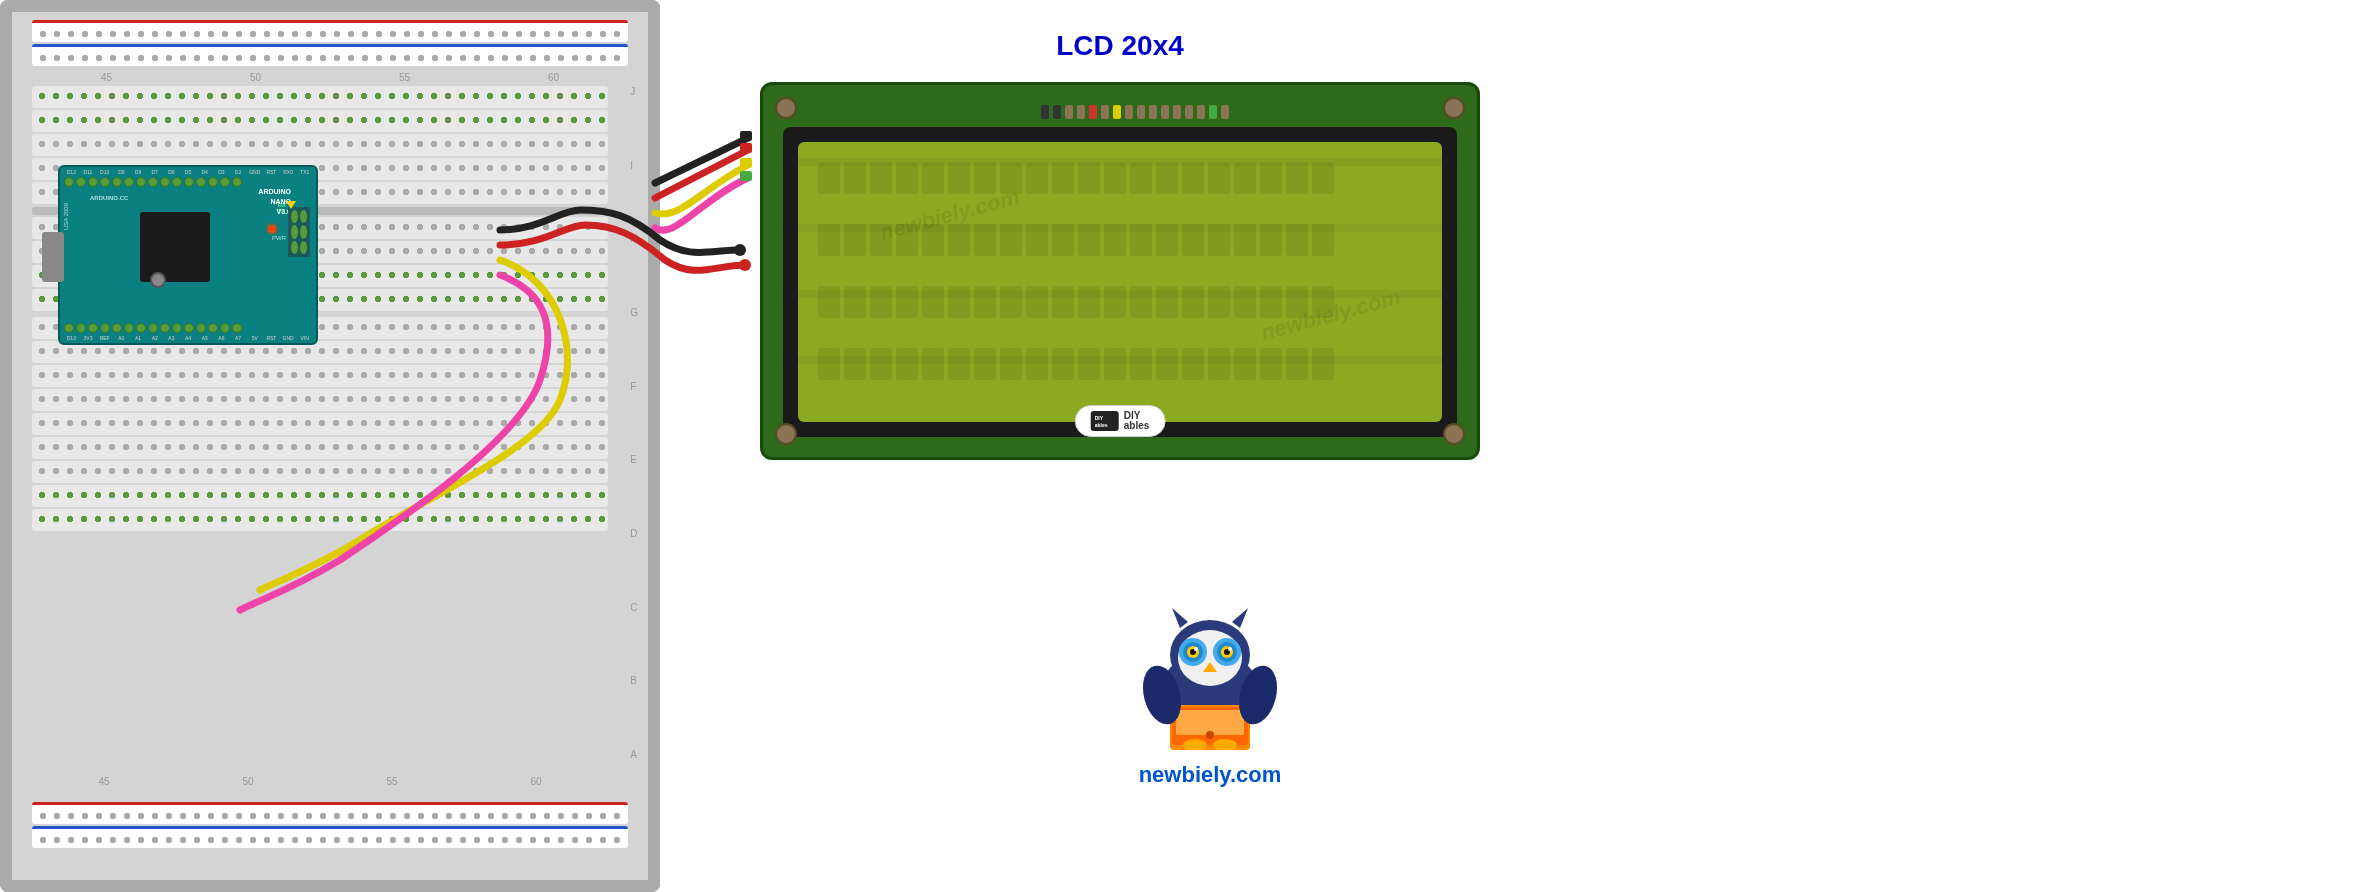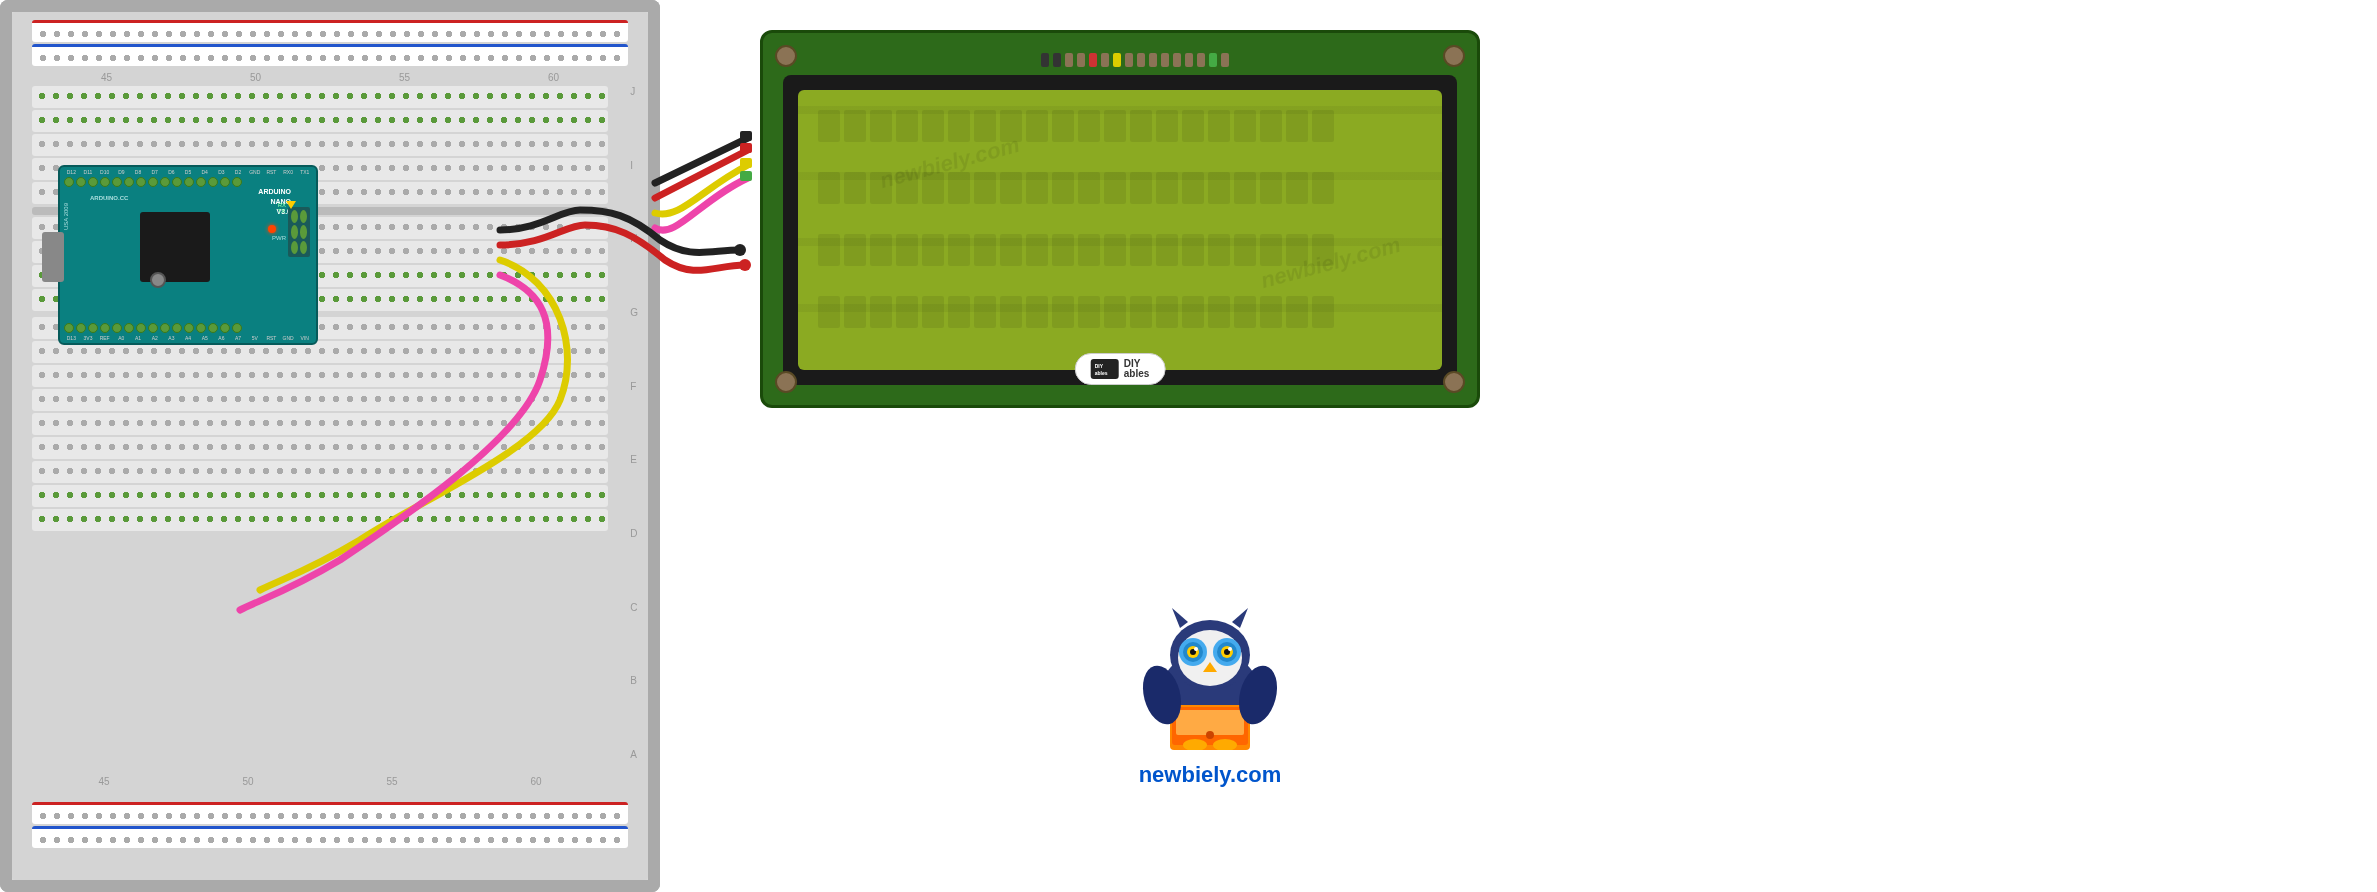--- a/index.html
+++ b/index.html
@@ -466,20 +466,21 @@
   <path d="M 500,260 C 560,280 580,350 560,400 C 540,450 420,500 360,540 C 310,570 280,580 260,590" stroke="#ddcc00" stroke-width="7" fill="none" stroke-linecap="round"></path>
 
   <path d="M 500,275 C 540,290 560,320 540,380 C 520,440 400,520 340,560 C 290,590 260,600 240,610" stroke="#ee44aa" stroke-width="7" fill="none" stroke-linecap="round"></path>
 
   <circle cx="740" cy="250" r="6" fill="#222222"></circle>
   <circle cx="745" cy="265" r="6" fill="#cc2222"></circle>
 </svg>
 
 <div class="lcd-section">
 
+  <div class="lcd-title">LCD 20x4</div>
 
   <div class="lcd-outer">
 
     <div class="lcd-screw tl"></div>
     <div class="lcd-screw tr"></div>
     <div class="lcd-screw bl"></div>
     <div class="lcd-screw br"></div>
 
     <div class="lcd-header-pins">
       <div class="lcd-pin-top black"></div>

